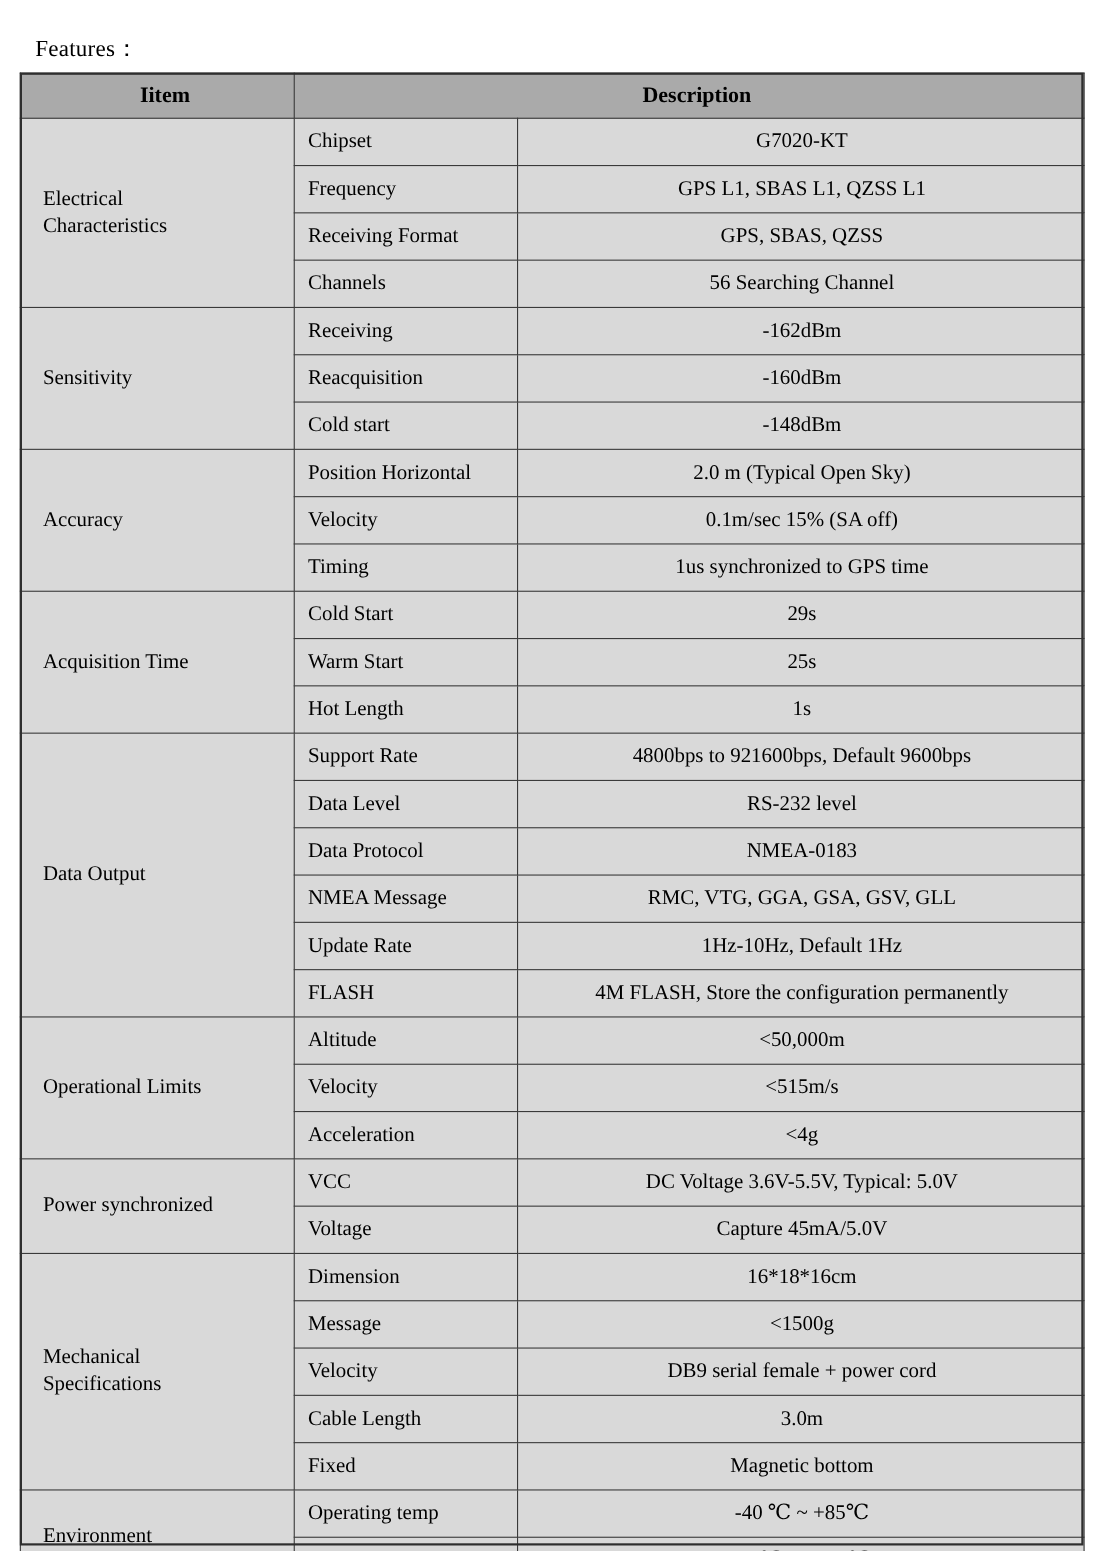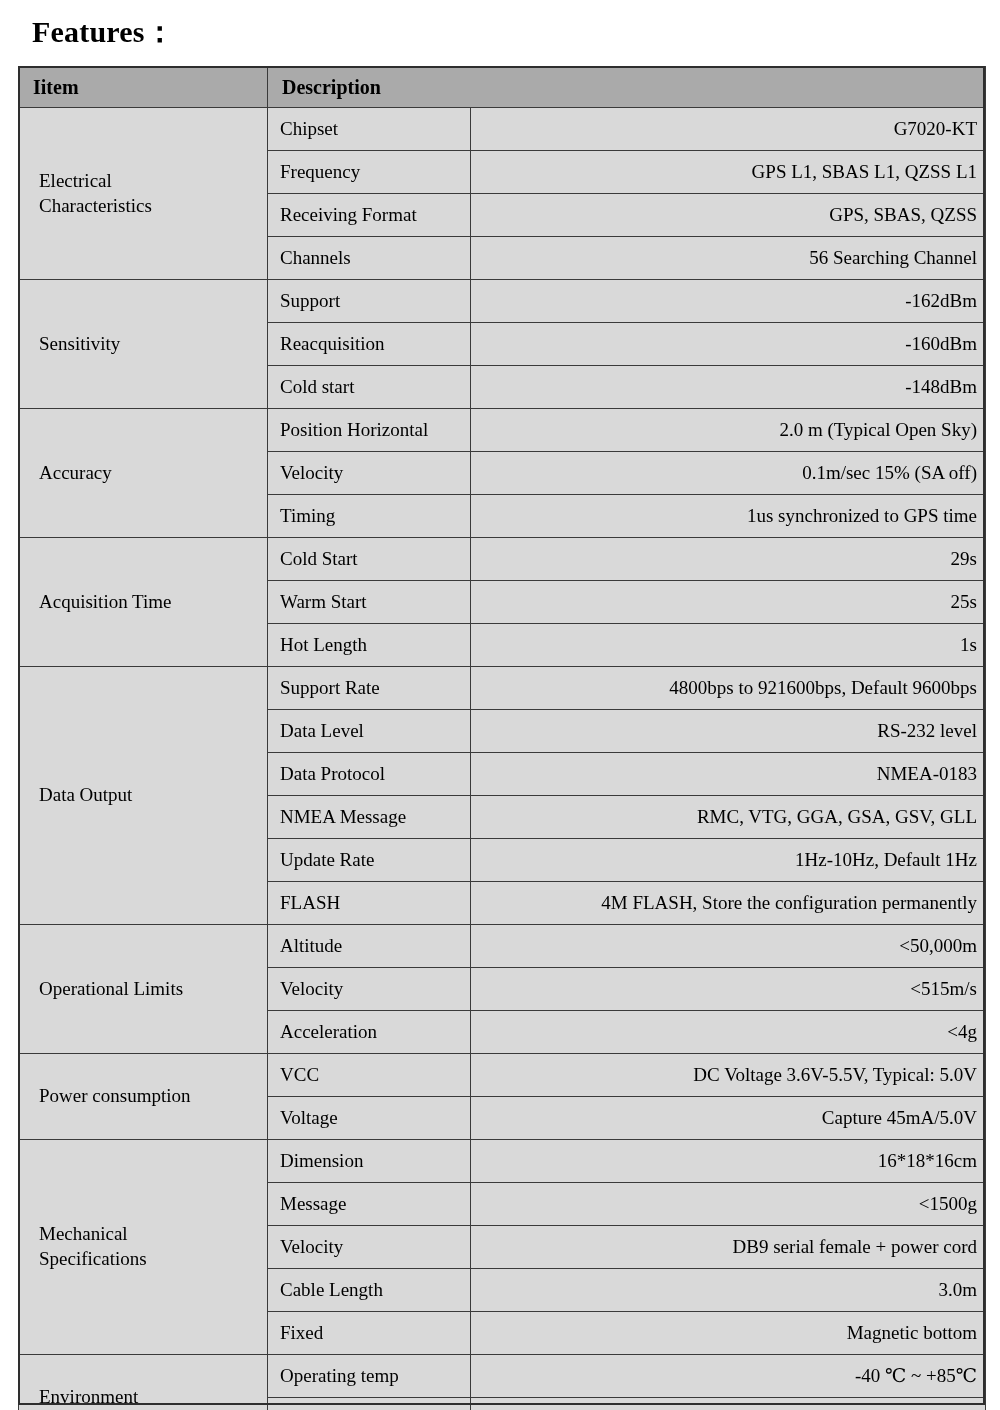--- a/index.html
+++ b/index.html
@@ -16,23 +16,23 @@
   }
   .page {
     position: relative;
     width: 1000px;
     height: 1410px;
     box-sizing: border-box;
   }
   .page-title {
     position: absolute;
     left: 32px;
-    top: 12px;
-    font-size: 30px;
-    font-weight: bold;
+    top: 30px;
+    font-size: 21px;
+    font-weight: normal;
     letter-spacing: 0.2px;
     white-space: nowrap;
   }
   .spec-table {
     position: absolute;
     left: 18px;
     top: 66px;
     width: 967px;
     border-collapse: collapse;
     table-layout: fixed;
@@ -49,37 +49,37 @@
     font-size: 19px;
     line-height: 1.30;
     background: #d9d9d9;
   }
   .spec-table thead th {
     background: #aaaaaa;
     font-weight: bold;
     font-size: 20px;
     height: 40px;
     padding: 0 0 0 14px;
-    text-align: left;
+    text-align: center;
     margin-top: 43px;
   }
   td.group-cell {
     padding: 0 10px 0 20px;
     text-align: left;
     font-size: 19px;
   }
   td.item-cell {
     padding: 0 8px 0 12px;
     height: 42px;
     text-align: left;
   }
   td.value-cell {
     padding: 0 8px 0 10px;
     height: 42px;
-    text-align: right;
+    text-align: center;
   }
   .outer-frame {
     position: absolute;
     left: 18px;
     top: 66px;
     width: 967px;
     height: 1339px;
     border: 2px solid #2e2e2e;
     box-sizing: border-box;
     pointer-events: none;
@@ -123,21 +123,21 @@
           <td class="value-cell">GPS, SBAS, QZSS</td>
         </tr>
         <tr>
           <td class="item-cell">Channels</td>
           <td class="value-cell">56 Searching Channel</td>
         </tr>
         <tr>
           <td class="group-cell" rowspan="3">
             <span class="group-label-line">Sensitivity</span>
           </td>
-          <td class="item-cell">Support</td>
+          <td class="item-cell">Receiving</td>
           <td class="value-cell">-162dBm</td>
         </tr>
         <tr>
           <td class="item-cell">Reacquisition</td>
           <td class="value-cell">-160dBm</td>
         </tr>
         <tr>
           <td class="item-cell">Cold start</td>
           <td class="value-cell">-148dBm</td>
         </tr>
@@ -208,21 +208,21 @@
         <tr>
           <td class="item-cell">Velocity</td>
           <td class="value-cell">&lt;515m/s</td>
         </tr>
         <tr>
           <td class="item-cell">Acceleration</td>
           <td class="value-cell">&lt;4g</td>
         </tr>
         <tr>
           <td class="group-cell" rowspan="2">
-            <span class="group-label-line">Power consumption</span>
+            <span class="group-label-line">Power synchronized</span>
           </td>
           <td class="item-cell">VCC</td>
           <td class="value-cell">DC Voltage 3.6V-5.5V, Typical: 5.0V</td>
         </tr>
         <tr>
           <td class="item-cell">Voltage</td>
           <td class="value-cell">Capture 45mA/5.0V</td>
         </tr>
         <tr>
           <td class="group-cell" rowspan="5">

